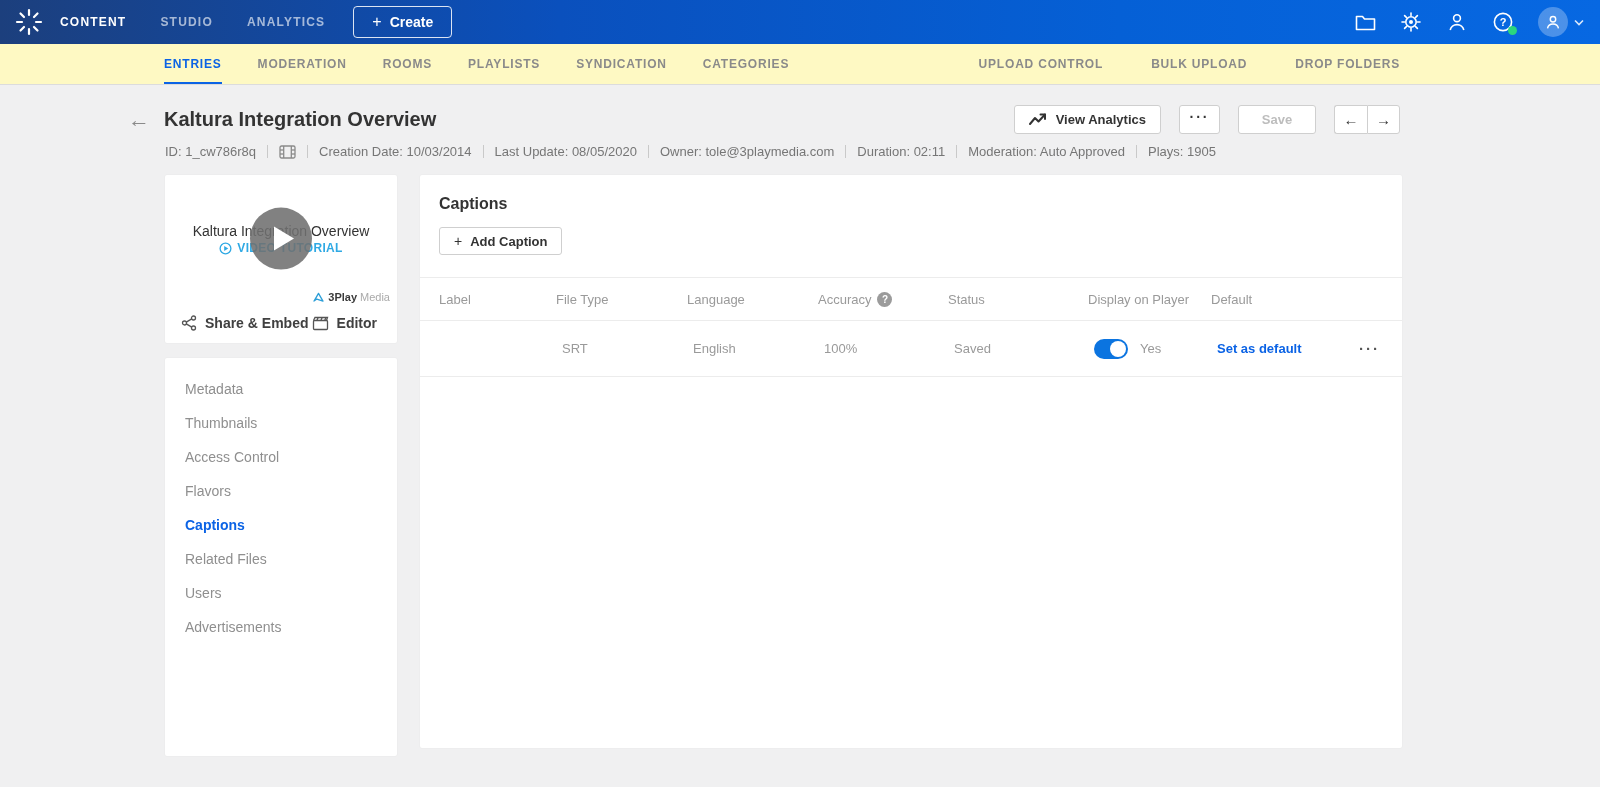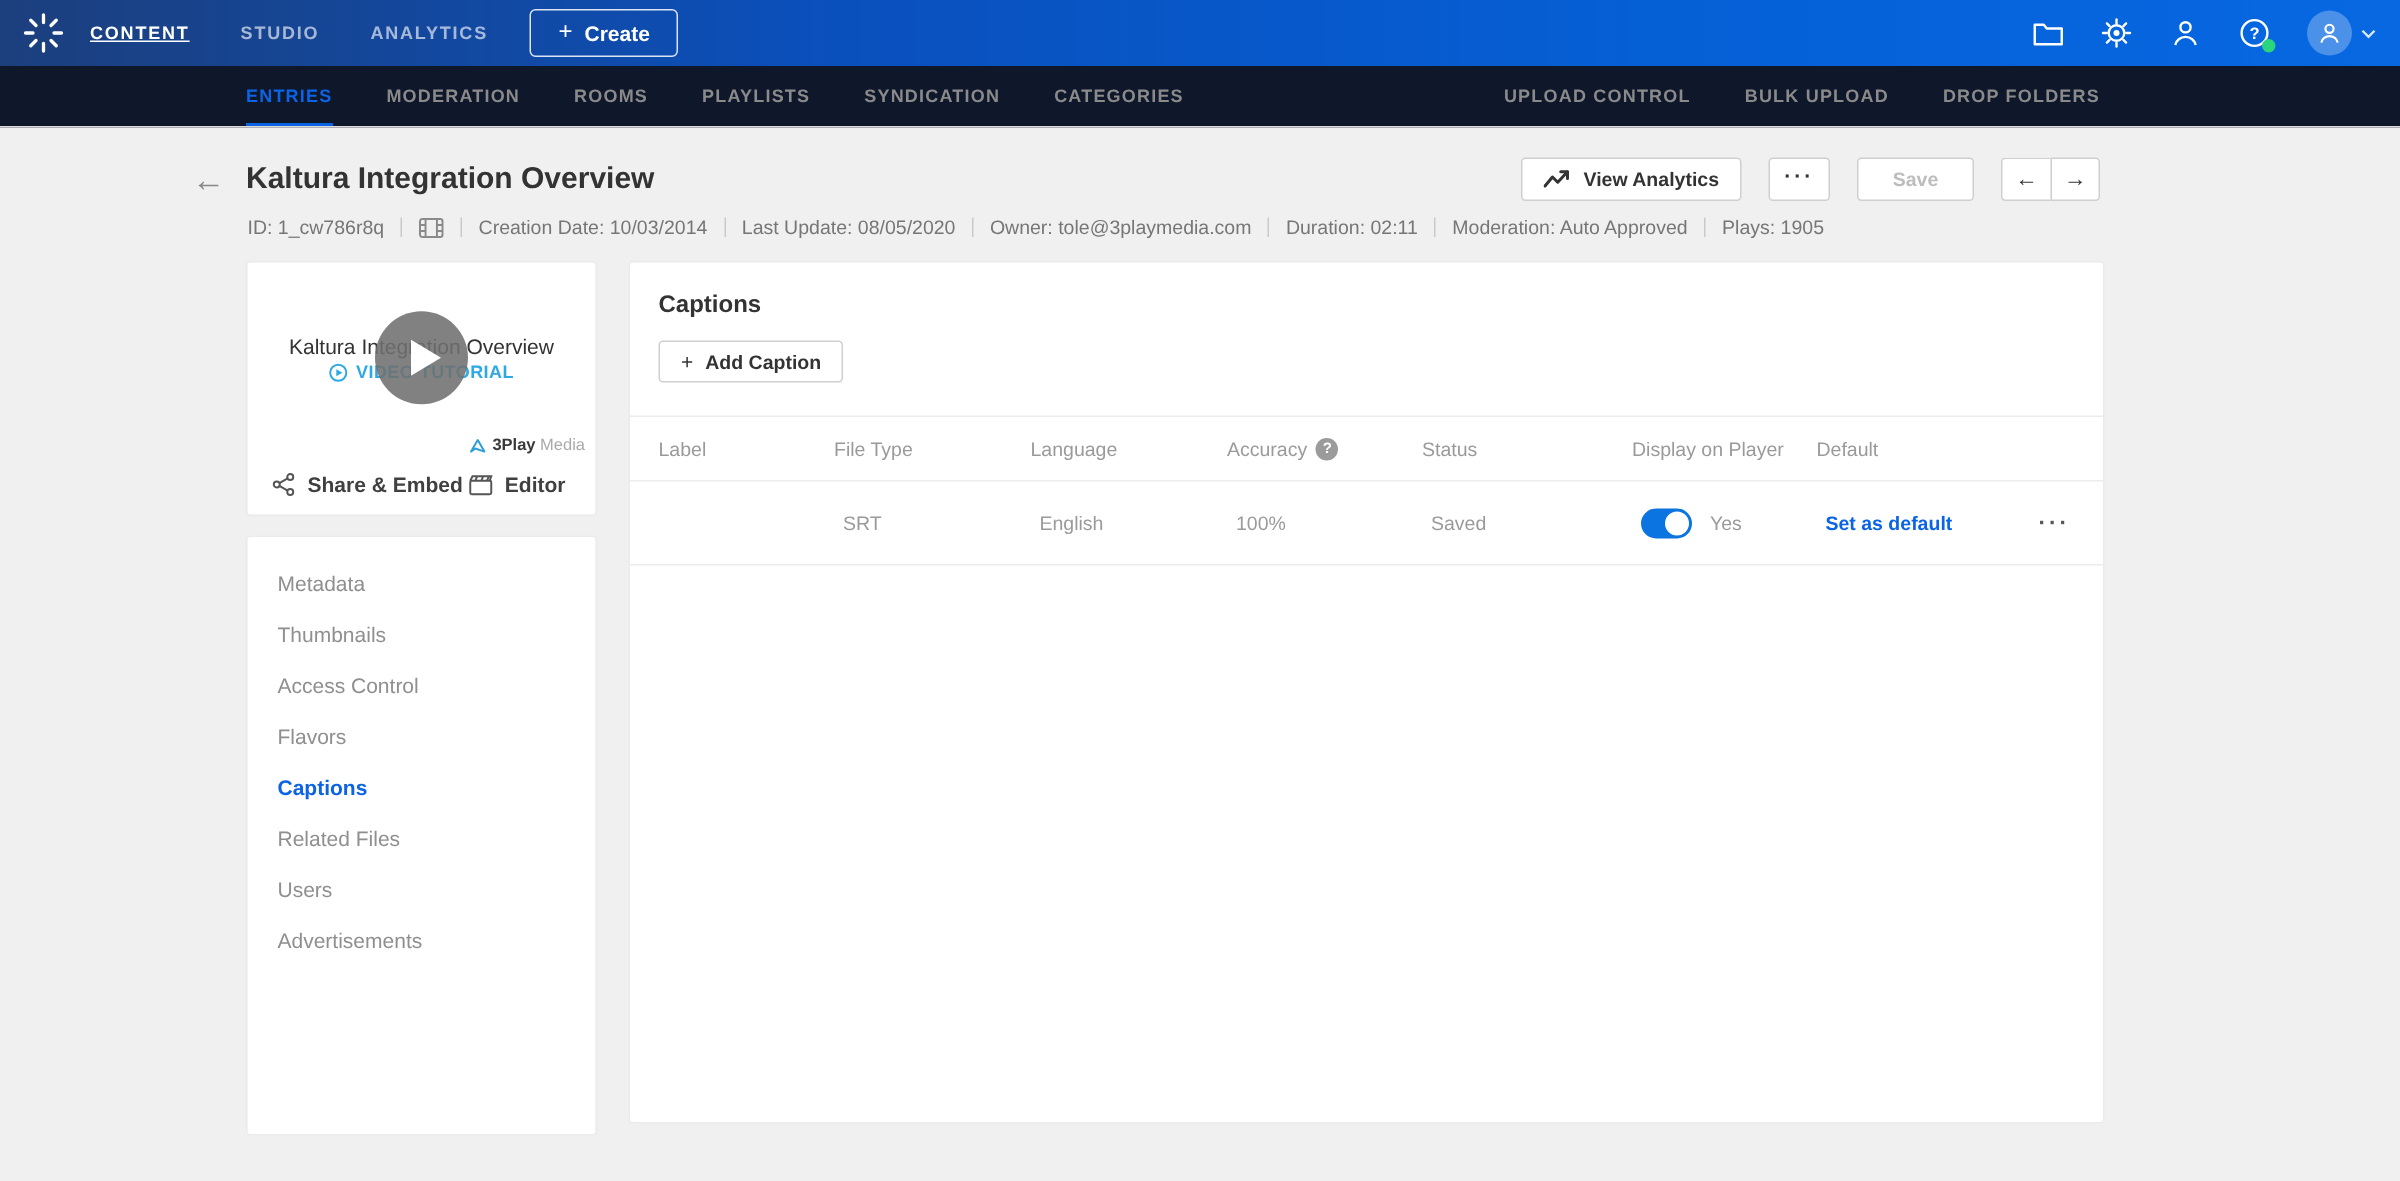--- a/index.html
+++ b/index.html
@@ -8,42 +8,42 @@
 
   
   .topbar {
     height:44px; display:flex; align-items:center;
     background:linear-gradient(90deg,#1c3f7d 0%,#0a50bd 35%,#0560d6 70%,#0768e2 100%);
     padding:0 16px 0 10px;
   }
   .logo-btn { width:38px; height:38px; display:flex; align-items:center; justify-content:center; margin-right:12px; cursor:pointer; }
   .top-nav { display:flex; align-items:center; gap:34px; margin-right:28px; }
   .top-nav-item { font-size:12px; font-weight:bold; letter-spacing:1.2px; color:rgba(255,255,255,0.62); cursor:pointer; }
-  .top-nav-item.active { color:#ffffff;text-decoration:underline; }
+  .top-nav-item.active { color:#ffffff; }
   .create-btn {
     display:flex; align-items:center; gap:8px; color:#fff; font-size:14px; font-weight:bold;
     border:1px solid rgba(255,255,255,0.85); border-radius:4px; padding:7px 18px; cursor:pointer; background:transparent;
   }
   .create-btn .plus { font-size:16px; font-weight:normal; line-height:1; }
   .topbar-right { margin-left:auto; display:flex; align-items:center; gap:24px; }
   .tb-icon { width:22px; height:22px; display:flex; align-items:center; justify-content:center; cursor:pointer; position:relative; }
   .help-badge { position:absolute; right:-3px; bottom:-2px; width:9px; height:9px; border-radius:50%; background:#2bd57e; }
   .avatar-wrap { display:flex; align-items:center; gap:6px; cursor:pointer; }
   .avatar { width:30px; height:30px; border-radius:50%; background:rgba(255,255,255,0.28); display:flex; align-items:center; justify-content:center; }
 
   
   .subnav {
-    height:41px; background:#0f172a; border-bottom:1px solid #dcdcdc;
+    height:41px; background:#fef9c3; border-bottom:1px solid #dcdcdc;
     display:flex; align-items:stretch; padding:0 200px 0 164px;
   }
   .subnav-left { display:flex; gap:36px; }
   .subnav-tab { display:flex; align-items:center; font-size:12px; font-weight:bold; letter-spacing:0.8px;
     color:#8a8a8a; cursor:pointer; border-bottom:2px solid transparent; padding-top:2px; }
   .subnav-tab.active { color:#0b63e5; border-bottom-color:#0b63e5; }
-  .subnav-right { margin-left:auto; display:flex; gap:36px;text-align:center; }
+  .subnav-right { margin-left:auto; display:flex; gap:48px;text-align:center; }
 
   
   .entry-header { display:flex; align-items:center; padding:20px 200px 0 128px; }
   .back-arrow { font-size:22px; color:#8a8a8a; cursor:pointer; width:36px; }
   .page-title { font-size:20px; font-weight:bold; color:#333; }
   .header-actions { margin-left:auto; display:flex; align-items:center; gap:18px; }
   .btn { background:#fff; border:1px solid #cfcfcf; border-radius:3px; height:29px; display:flex;
     align-items:center; justify-content:center; font-size:13px; font-weight:bold; color:#333; cursor:pointer; }
   .btn-analytics { padding:0 14px; gap:9px;margin-left:20px; }
   .btn-more { width:41px; letter-spacing:2px; font-size:14px; padding-bottom:6px; }

